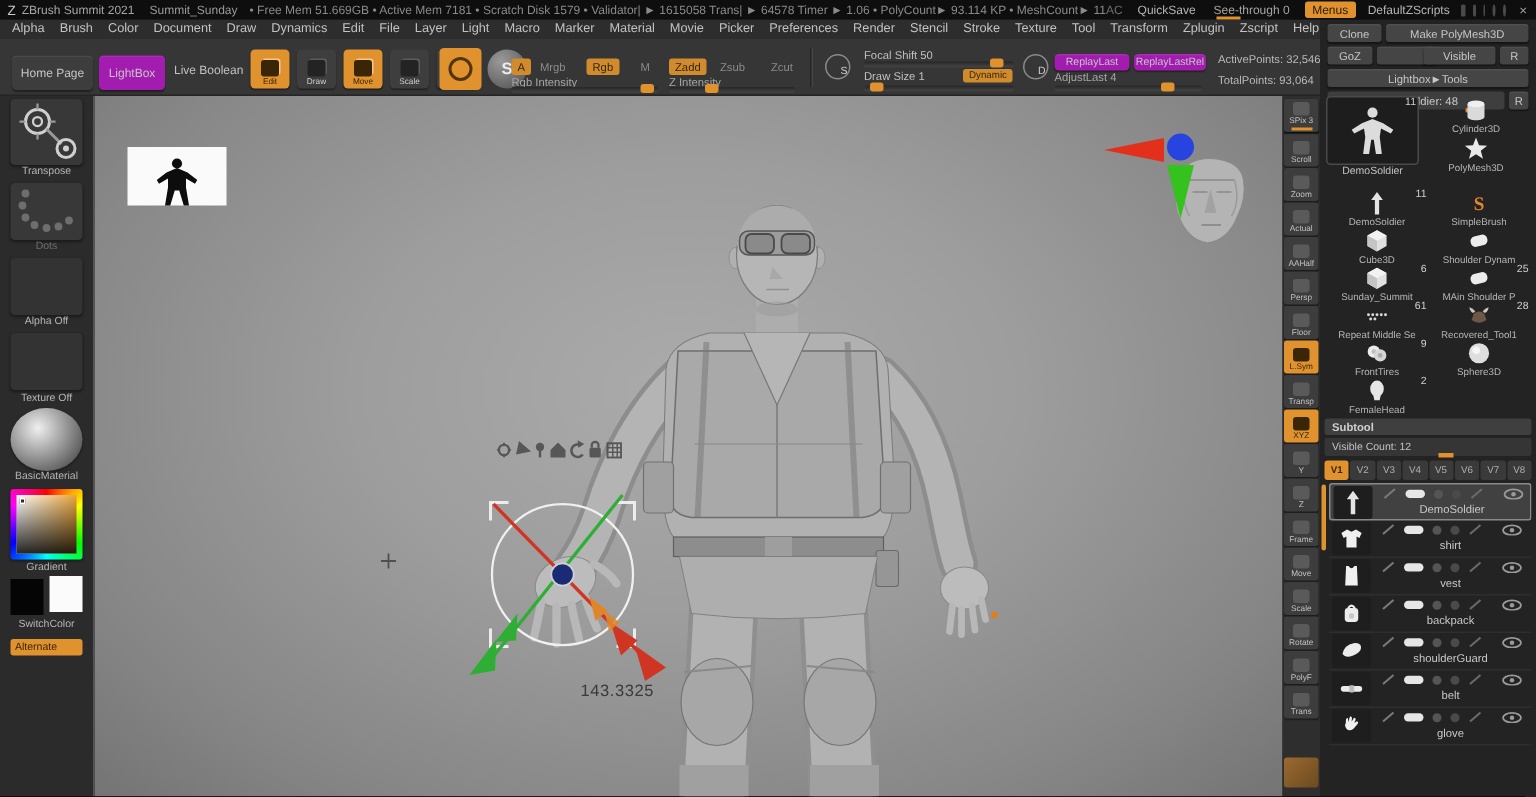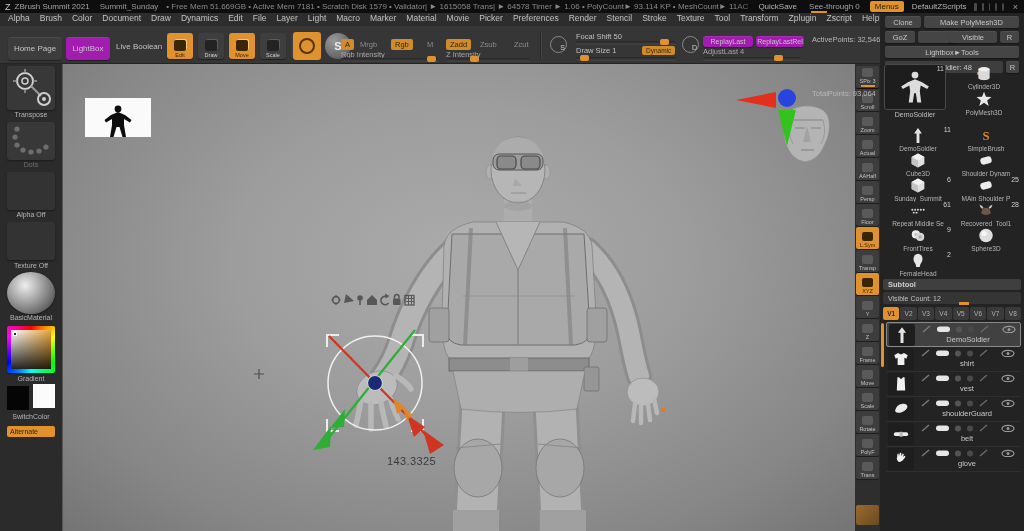--- a/index.html
+++ b/index.html
@@ -329,21 +329,21 @@
         <span>D</span>
       </div>
     <div class="btn" style="left:703px;top:10px;width:50px;height:11px;font-size:7px;">ReplayLast</div>
     <div class="btn" style="left:756px;top:10px;width:48px;height:11px;font-size:7px;">ReplayLastRel</div>
     <span class="slider-label" style="left:703px;top:21px;">AdjustLast 4</span>
     <div class="slider" style="left:703px;top:31px;width:98px;">
         <div class="knob" style="left:72%;"></div>
       </div>
 
     <span class="shelf-stat" style="left:812px;top:9px;">ActivePoints: 32,546</span>
-    <span class="shelf-stat" style="left:812px;top:23px;margin-top:40px;">TotalPoints: 93,064</span>
+    <span class="shelf-stat" style="left:812px;top:23px;">TotalPoints: 93,064</span>
   </div>
 
   <div class="sidebar-left">
     <div class="tile" style="top:2px;height:44px;">
       <svg width="48" height="44" viewBox="0 0 48 44">
         <circle cx="18" cy="15" r="8" fill="none" stroke="#cfcfcf" stroke-width="2"></circle>
         <circle cx="18" cy="15" r="3" fill="none" stroke="#cfcfcf" stroke-width="1.5"></circle>
         <path d="M18 3 V7 M18 23 V27 M6 15 H10 M26 15 H30" stroke="#9a9a9a" stroke-width="1.5"></path>
         <line x1="24" y1="20" x2="34" y2="30" stroke="#9a9a9a" stroke-width="2"></line>
         <circle cx="37" cy="33" r="6" fill="none" stroke="#cfcfcf" stroke-width="2"></circle>
@@ -811,70 +811,89 @@
             <g>
               <ellipse cx="88" cy="4.5" rx="6" ry="3.2" fill="none" stroke="#9a9a9a" stroke-width="1.2"></ellipse>
               <circle cx="88" cy="4.5" r="1.5" fill="#9a9a9a"></circle>
             </g>
           </svg>
           <div class="st-name">vest</div>
         </div>
         <div class="st-item">
           <div class="st-thumb">
             <svg>
-              <use href="#sym-shoulderguard"></use>
+              <use href="#sym-backpack"></use>
             </svg>
           </div>
           <svg class="st-icons" viewBox="0 0 98 8">
             <line x1="2" y1="7" x2="9" y2="1" stroke="#7a7a7a" stroke-width="1.4"></line>
             <rect x="16" y="1.5" width="13" height="5.5" rx="2.75" fill="#e6e6e6"></rect>
             <circle cx="38" cy="4.5" r="3" fill="#555"></circle>
             <circle cx="50" cy="4.5" r="3" fill="#4a4a4a"></circle>
             <line x1="60" y1="7" x2="67" y2="1" stroke="#6a6a6a" stroke-width="1.4"></line>
             <g>
               <ellipse cx="88" cy="4.5" rx="6" ry="3.2" fill="none" stroke="#9a9a9a" stroke-width="1.2"></ellipse>
               <circle cx="88" cy="4.5" r="1.5" fill="#9a9a9a"></circle>
             </g>
           </svg>
-          <div class="st-name">shoulderGuard</div>
+          <div class="st-name">backpack</div>
         </div>
         <div class="st-item">
           <div class="st-thumb">
             <svg>
-              <use href="#sym-belt"></use>
+              <use href="#sym-shoulderguard"></use>
             </svg>
           </div>
           <svg class="st-icons" viewBox="0 0 98 8">
             <line x1="2" y1="7" x2="9" y2="1" stroke="#7a7a7a" stroke-width="1.4"></line>
             <rect x="16" y="1.5" width="13" height="5.5" rx="2.75" fill="#e6e6e6"></rect>
             <circle cx="38" cy="4.5" r="3" fill="#555"></circle>
             <circle cx="50" cy="4.5" r="3" fill="#4a4a4a"></circle>
             <line x1="60" y1="7" x2="67" y2="1" stroke="#6a6a6a" stroke-width="1.4"></line>
             <g>
               <ellipse cx="88" cy="4.5" rx="6" ry="3.2" fill="none" stroke="#9a9a9a" stroke-width="1.2"></ellipse>
               <circle cx="88" cy="4.5" r="1.5" fill="#9a9a9a"></circle>
             </g>
           </svg>
-          <div class="st-name">belt</div>
+          <div class="st-name">shoulderGuard</div>
         </div>
         <div class="st-item">
           <div class="st-thumb">
             <svg>
-              <use href="#sym-glove"></use>
+              <use href="#sym-belt"></use>
             </svg>
           </div>
           <svg class="st-icons" viewBox="0 0 98 8">
             <line x1="2" y1="7" x2="9" y2="1" stroke="#7a7a7a" stroke-width="1.4"></line>
             <rect x="16" y="1.5" width="13" height="5.5" rx="2.75" fill="#e6e6e6"></rect>
             <circle cx="38" cy="4.5" r="3" fill="#555"></circle>
             <circle cx="50" cy="4.5" r="3" fill="#4a4a4a"></circle>
             <line x1="60" y1="7" x2="67" y2="1" stroke="#6a6a6a" stroke-width="1.4"></line>
             <g>
               <ellipse cx="88" cy="4.5" rx="6" ry="3.2" fill="none" stroke="#9a9a9a" stroke-width="1.2"></ellipse>
               <circle cx="88" cy="4.5" r="1.5" fill="#9a9a9a"></circle>
             </g>
           </svg>
+          <div class="st-name">belt</div>
+        </div>
+        <div class="st-item">
+          <div class="st-thumb">
+            <svg>
+              <use href="#sym-glove"></use>
+            </svg>
+          </div>
+          <svg class="st-icons" viewBox="0 0 98 8">
+            <line x1="2" y1="7" x2="9" y2="1" stroke="#7a7a7a" stroke-width="1.4"></line>
+            <rect x="16" y="1.5" width="13" height="5.5" rx="2.75" fill="#e6e6e6"></rect>
+            <circle cx="38" cy="4.5" r="3" fill="#555"></circle>
+            <circle cx="50" cy="4.5" r="3" fill="#4a4a4a"></circle>
+            <line x1="60" y1="7" x2="67" y2="1" stroke="#6a6a6a" stroke-width="1.4"></line>
+            <g>
+              <ellipse cx="88" cy="4.5" rx="6" ry="3.2" fill="none" stroke="#9a9a9a" stroke-width="1.2"></ellipse>
+              <circle cx="88" cy="4.5" r="1.5" fill="#9a9a9a"></circle>
+            </g>
+          </svg>
           <div class="st-name">glove</div>
         </div>
       </div>
   </div>
 
 </div>
 
 </body></html>

